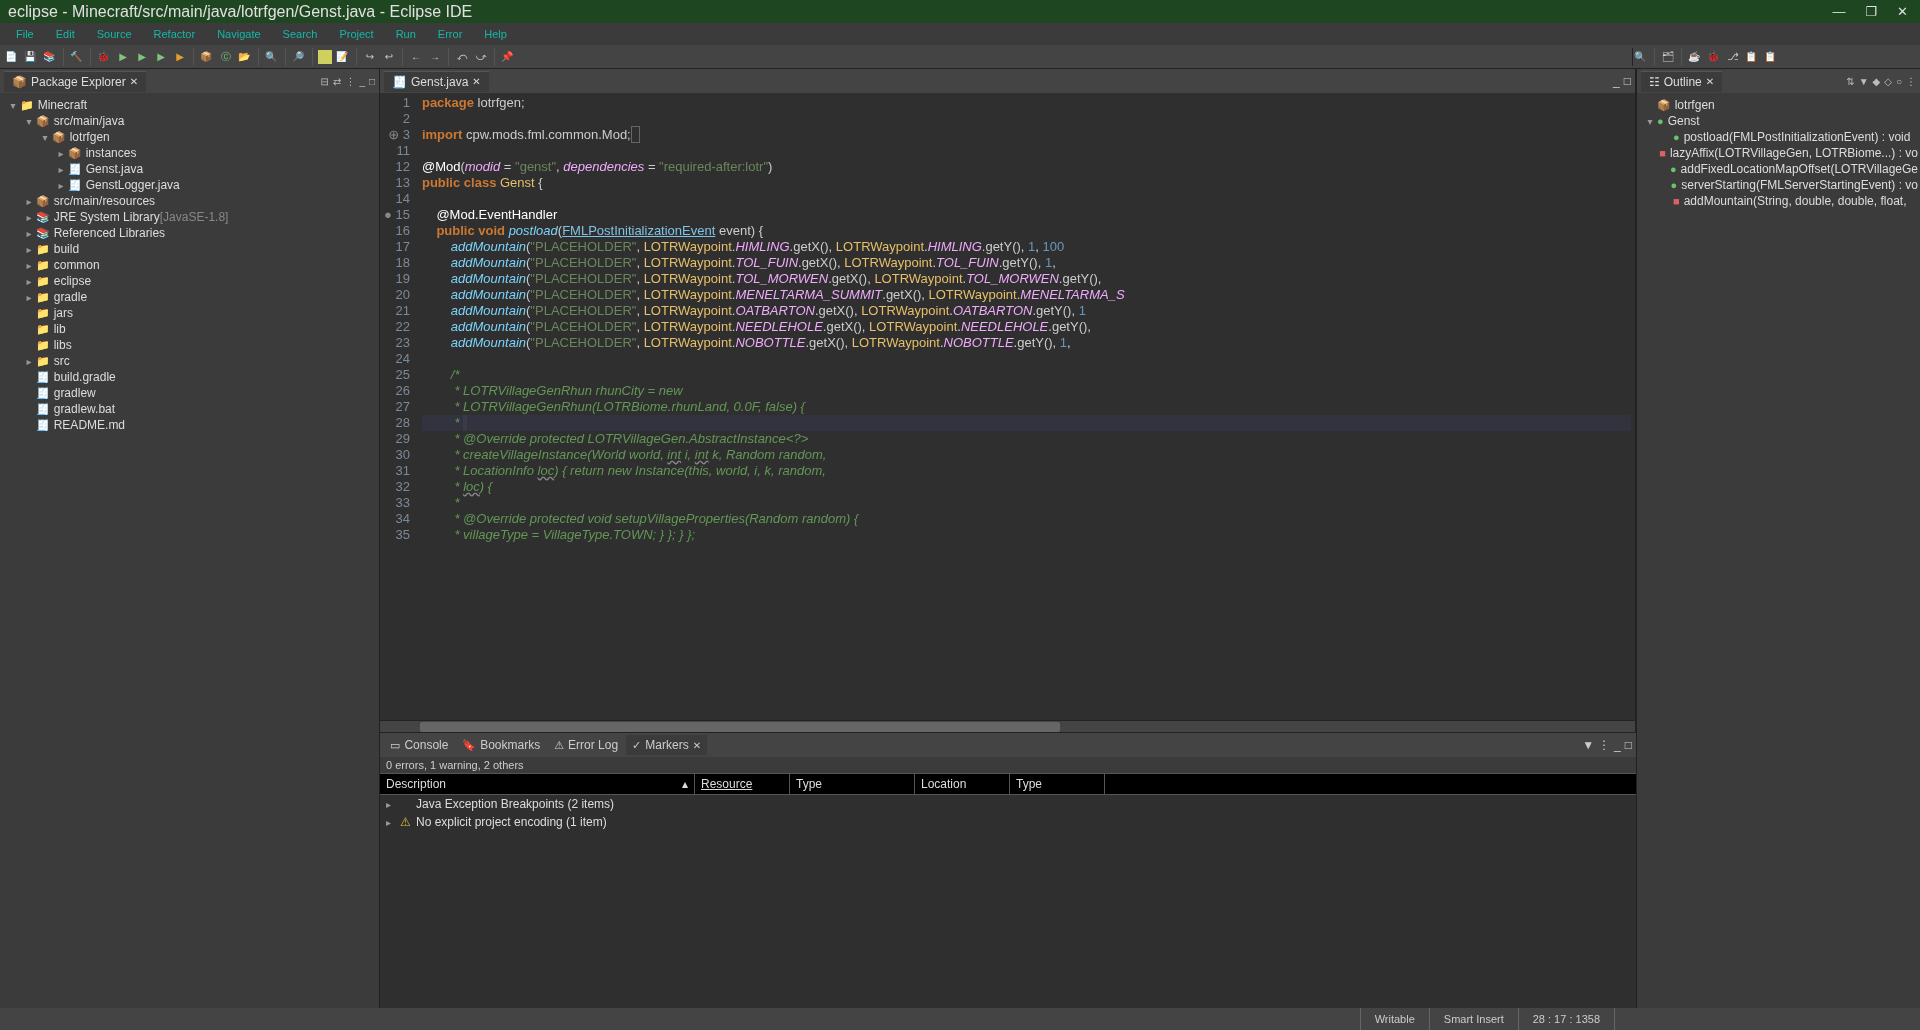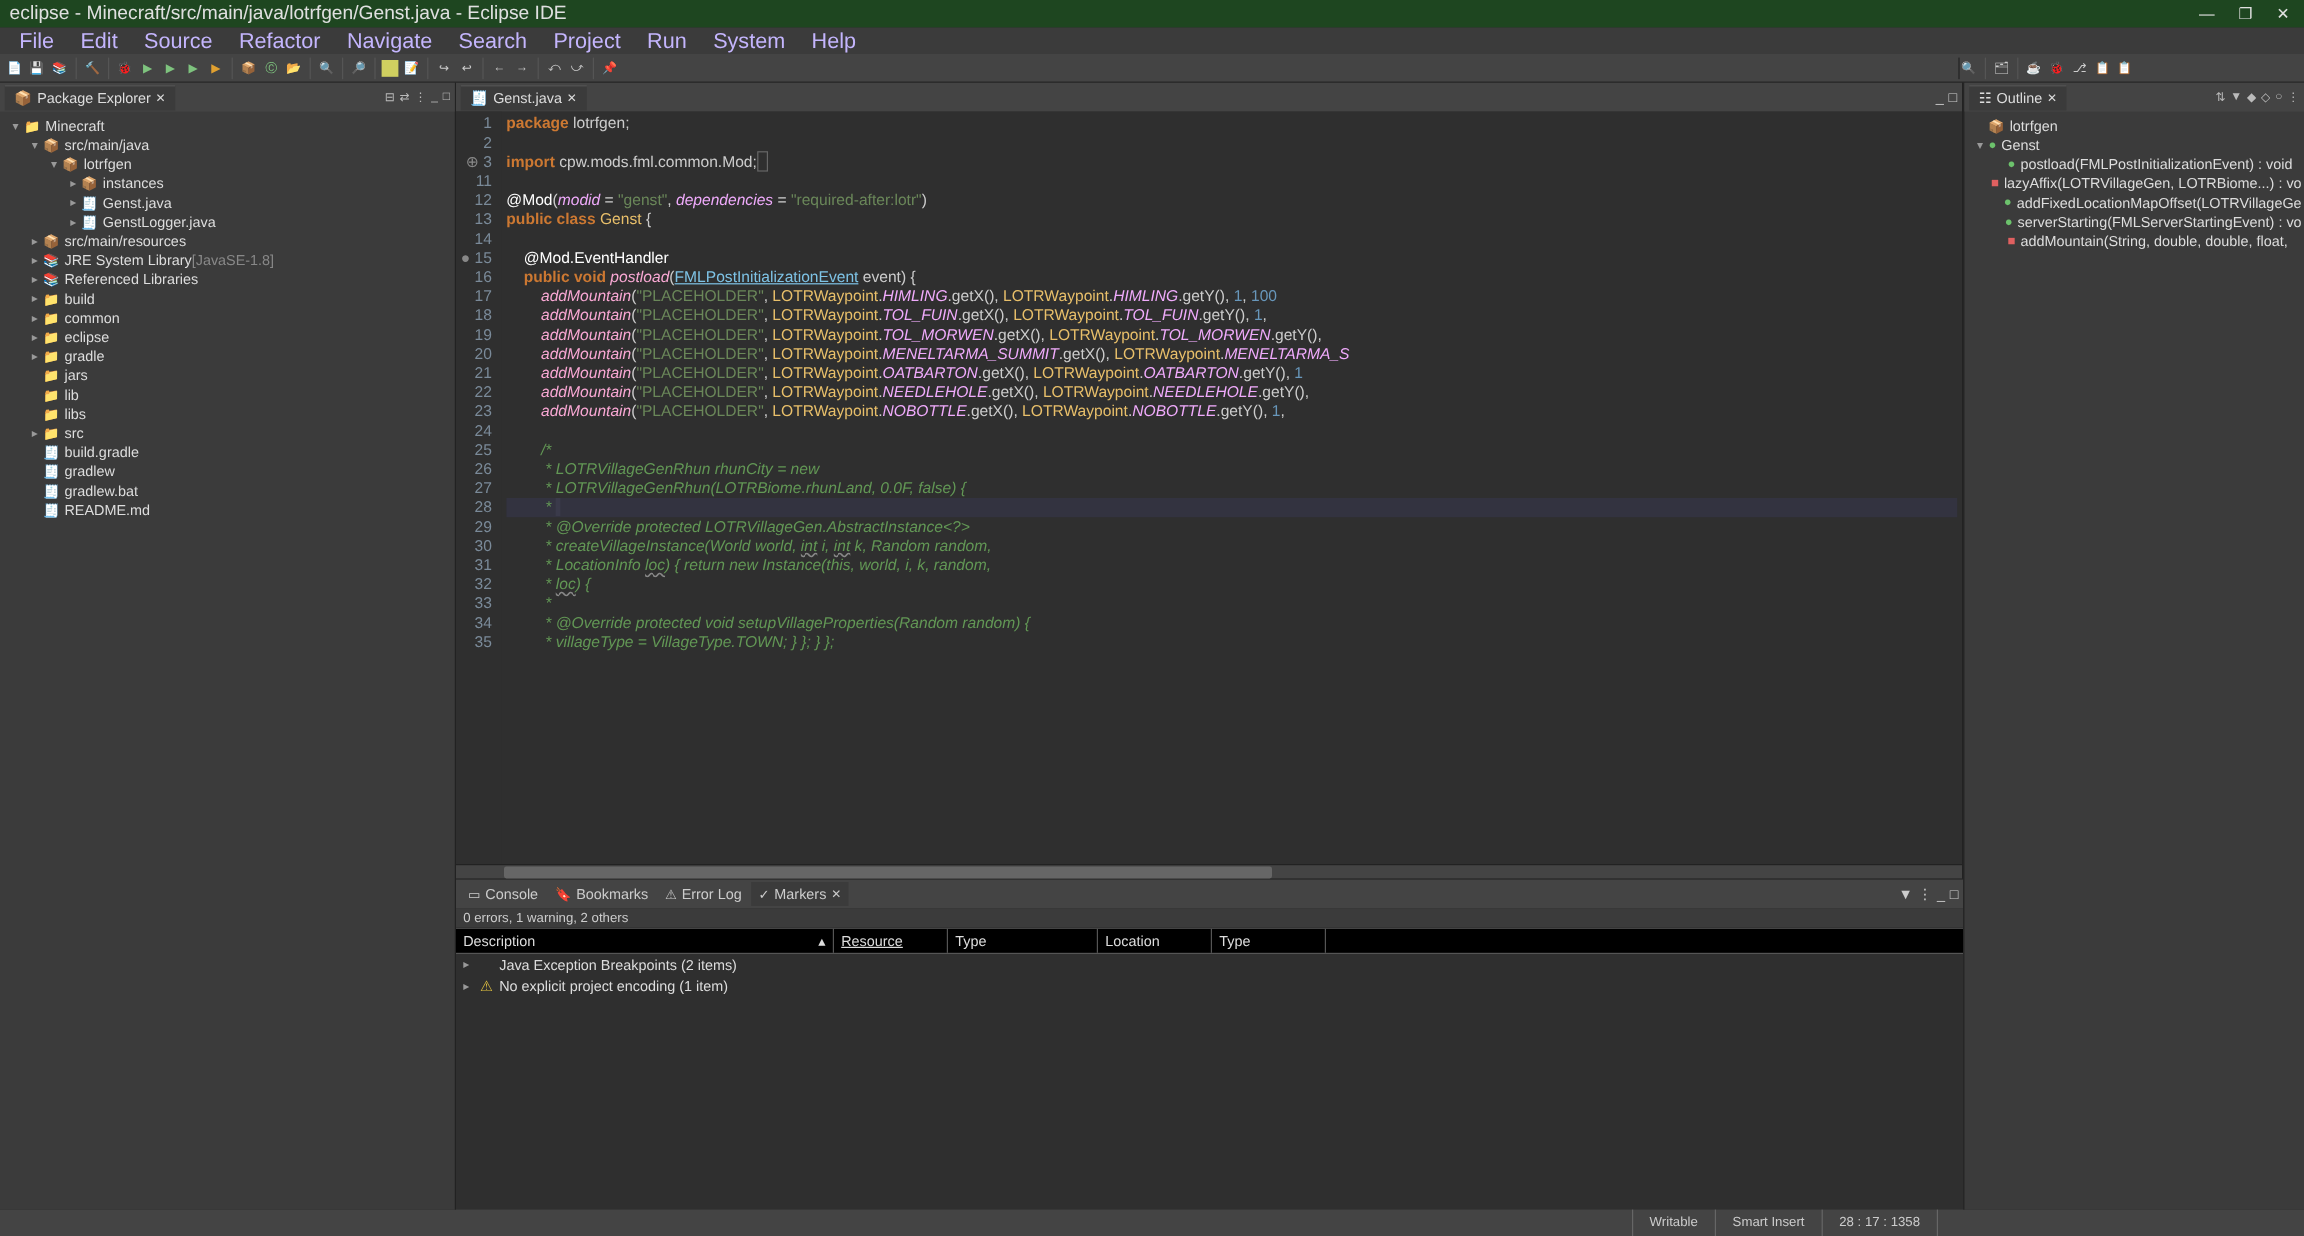--- a/index.html
+++ b/index.html
@@ -4,21 +4,21 @@
 <style>
 * { margin: 0; padding: 0; box-sizing: border-box; font-family: "Segoe UI", Tahoma, sans-serif; }
 body { background: #2f2f2f; color: #ccc; font-size: 12px; overflow: hidden; width: 1920px; height: 1030px; }
 
 .titlebar { background: #1e4620; height: 23px; display: flex; align-items: center; padding: 0 4px; }
 .titlebar-title { color: #e0e0e0; font-size: 16px; padding-left: 4px; }
 .titlebar-btns { margin-left: auto; display: flex; gap: 20px; padding-right: 8px; }
 .titlebar-btns span { color: #e0e0e0; cursor: pointer; font-size: 13px; }
 
 .menubar { background: #3b3b3b; height: 22px; display: flex; align-items: center; padding: 0 6px; gap: 2px; }
-.menubar span { padding: 2px 10px; color: #c4b5fd; cursor: pointer; font-size: 18px; }
+.menubar span { padding: 2px 10px; color: #14b8a6; cursor: pointer; font-size: 11px; }
 
 .toolbar { background: #444; height: 24px; display: flex; align-items: center; padding: 0 4px; gap: 3px; border-bottom: 1px solid #222; }
 .toolbar .ticon { width: 16px; height: 16px; display: inline-flex; align-items: center; justify-content: center; font-size: 10px; }
 .toolbar .sep { width: 1px; height: 18px; background: #555; margin: 0 2px; }
 .toolbar .right { margin-left: auto; display:flex; gap:3px; align-items:center;}
 
 .main { display: flex; height: calc(100% - 23px - 22px - 24px - 22px); }
 .panel { background: #3b3b3b; display: flex; flex-direction: column; }
 .panel-header { background: #444; height: 24px; display: flex; align-items: center; padding: 0 4px; }
 .tab { background: #3b3b3b; padding: 3px 8px; display: flex; align-items: center; gap: 4px; font-size: 12px; color: #ddd; border-top: 1px solid #555; }
@@ -43,21 +43,21 @@
 .editor-tabs { background: #444; height: 24px; display: flex; align-items: center; padding: 0 4px; }
 .editor-body { flex: 1; display: flex; background: #2f2f2f; overflow: hidden; position: relative; }
 .gutter { background: #2f2f2f; text-align: right; padding: 2px 8px 2px 4px; color: #7a8a99; font-family: Consolas, monospace; font-size: 13px; line-height: 16px; user-select: none; }
 .code { flex: 1; padding: 2px 4px; font-family: Consolas, monospace; font-size: 13px; line-height: 16px; white-space: pre; overflow: hidden; color: #ccc; }
 .kw { color: #cc7832; font-weight: bold; }
 .str { color: #6a8759; }
 .type { color: #e8bf6a; }
 .ann { color: #ffffff; }
 .num { color: #6897bb; }
 .cmt { color: #629755; font-style: italic; }
-.meth { color: #f9a8d4; font-style: italic; margin-top: 30px;}
+.meth { color: #7dd3fc; font-style: italic; margin-top: 30px;}
 .fld { color: #f0abfc; font-style: italic;}
 .lnk { color: #7ec3e6; text-decoration: underline;}
 .scroll-h { height: 12px; background: #444; border-top:1px solid #222; position:relative;}
 .scroll-h .thumb { position:absolute; height:10px; top:1px; background:#666; border-radius:2px;}
 
 .bottom-area { height: 276px; border-top: 1px solid #222; display: flex; flex-direction: column; }
 .bottom-tabs { background: #444; height: 24px; display: flex; align-items: center; padding: 0 4px; gap: 2px;}
 .btab { padding: 3px 6px; color: #ccc; font-size: 12px; display:flex; gap:4px; align-items:center;}
 .btab.active { background: #3b3b3b; }
 .bottom-status { background: #3b3b3b; padding: 2px 6px; font-size: 11px; color: #ccc; }
@@ -97,21 +97,21 @@
 
 <div class="menubar" id="menubar">
     <span>File</span>
     <span>Edit</span>
     <span>Source</span>
     <span>Refactor</span>
     <span>Navigate</span>
     <span>Search</span>
     <span>Project</span>
     <span>Run</span>
-    <span>System</span>
+    <span>Error</span>
     <span>Help</span>
   </div>
 
 <div class="toolbar">
   <span class="ticon">📄</span>
   <span class="ticon">💾</span>
   <span class="ticon">📚</span>
   <span class="sep"></span>
   <span class="ticon">🔨</span>
   <span class="sep"></span>

